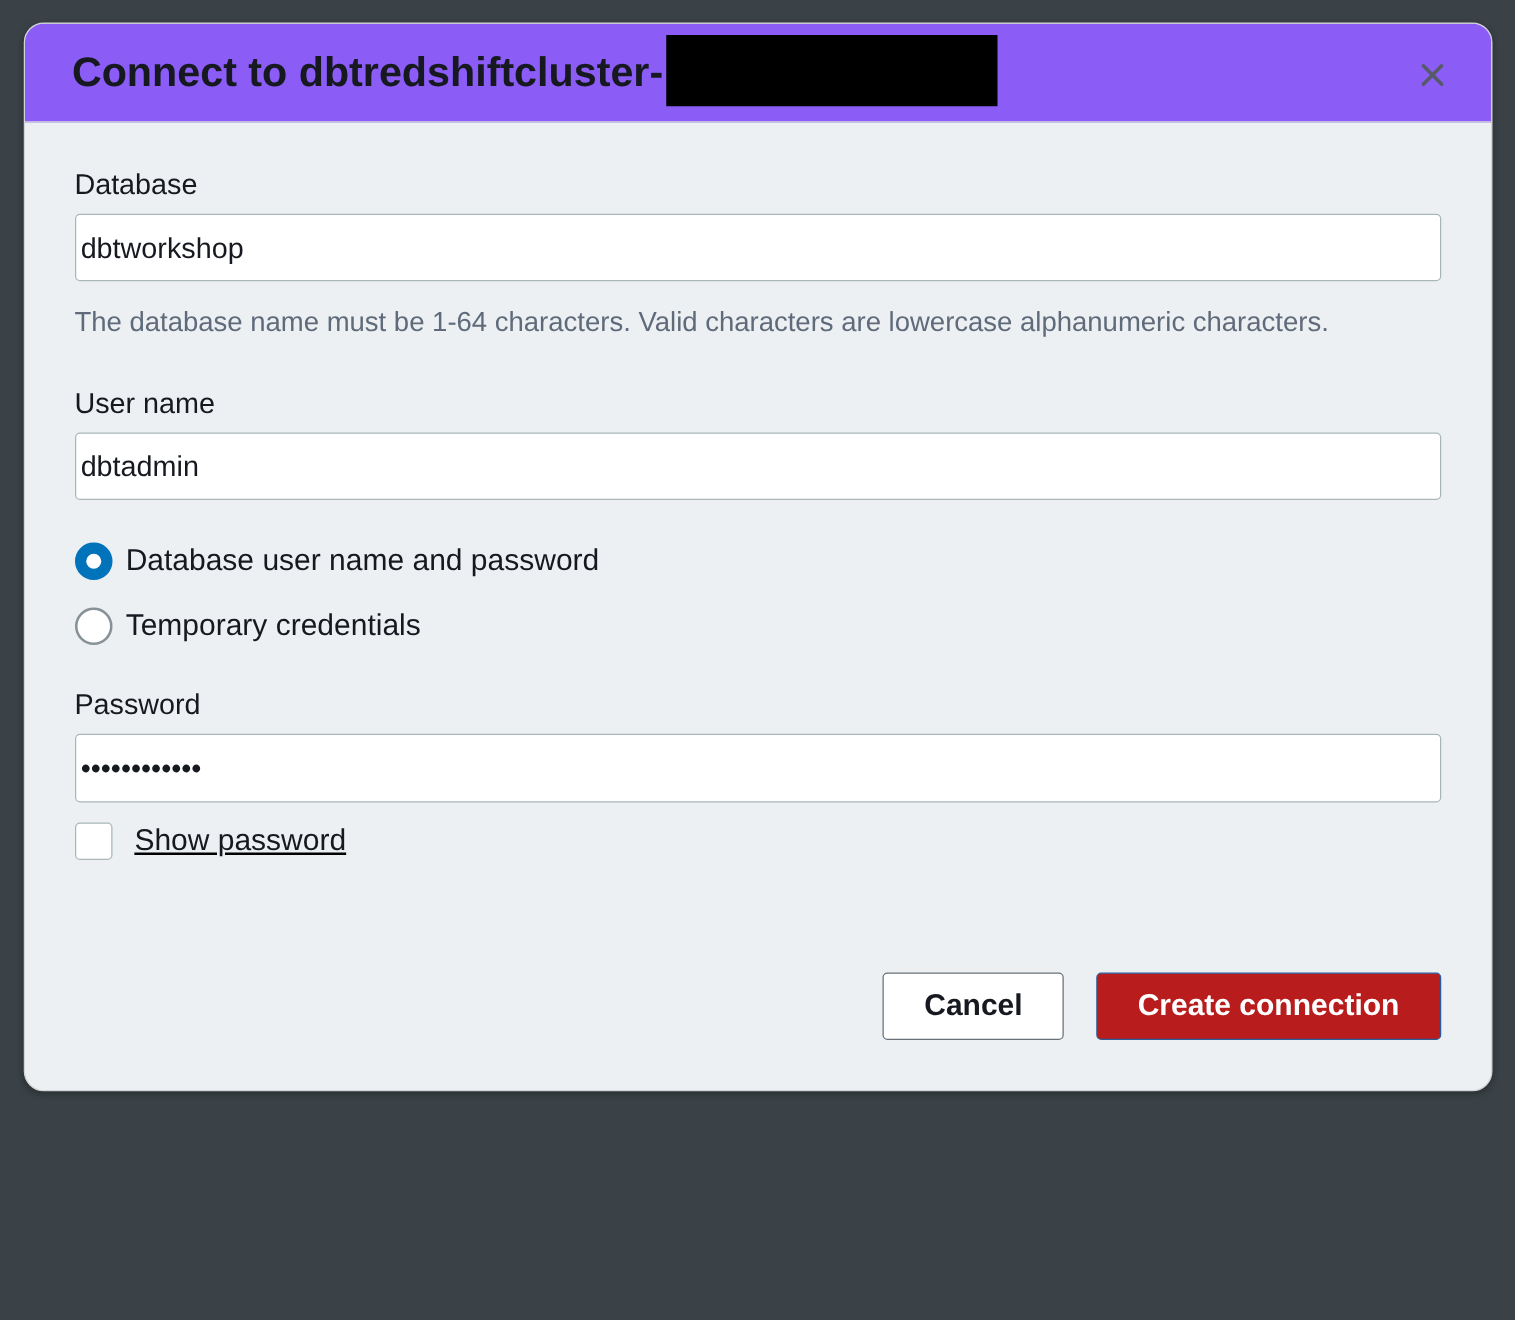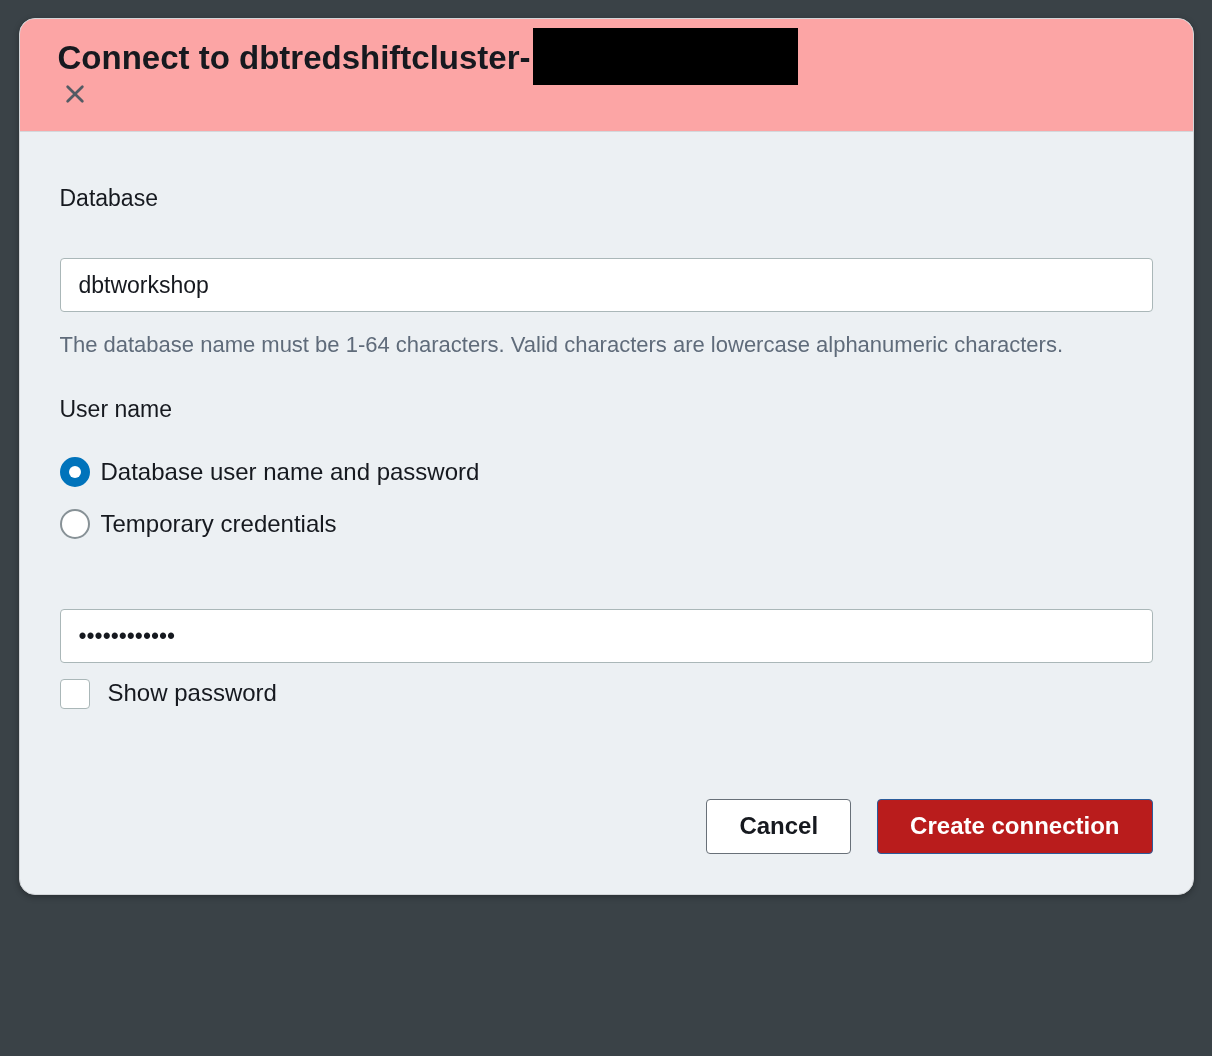--- a/index.html
+++ b/index.html
@@ -14,28 +14,27 @@
   }
   .modal {
     width: 1175px;
     background: #ecf0f3;
     border-radius: 16px;
     box-shadow: 0 2px 6px rgba(0,0,0,.3);
     overflow: hidden;
     border: 1px solid #d2d5d8;
   }
   .modal-header {
-    background: #fca5a5;
+    background: #8b5cf6;
     border-bottom: 1px solid #d4d8db;
     padding: 20px 30px 20px 38px;
     display:flex;
-    align-items:flex-start;
+    align-items:flex-end;
     justify-content:space-between;
     position:relative;
-    flex-direction:column;
   }
   .modal-title {
     font-size: 33px;
     font-weight: 700;
     color: #16191f;
     display:flex;
     align-items:center;
     gap:0;
   }
   .redacted {
@@ -60,33 +59,31 @@
   }
   .close-btn svg { width:22px; height:22px; display:block; }
   .modal-body {
     padding: 36px 40px 40px 40px;
   }
   .form-label {
     font-size: 23px;
     color:#16191f;
     margin-bottom:10px;
     display:block;
-    margin-top:17px;
   }
   .text-input {
     width:100%;
     font-size: 23px;
     color:#16191f;
     background:#fff;
     border:1px solid #aab7b8;
     border-radius:4px;
-    padding: 10px 18px;
+    padding: 10px 4px;
     line-height:1.4;
     outline:none;
-    margin-top:36px;
   }
   .help-text {
     color:#5f6b7a;
     font-size: 22px;
     line-height:1.55;
     margin-top:16px;
   }
   .field-group { margin-bottom: 34px; }
   .auth-options { margin-top: 22px; }
   .radio-row {
@@ -113,23 +110,25 @@
   .radio.checked::after{
     content:"";
     width:12px; height:12px;
     background:#fff;
     border-radius:50%;
     display:block;
   }
   .radio-label { font-size:24px; color:#16191f; }
   .checkbox-row {
     display:flex;
+    align-items:center;
     gap:18px;
     margin-top:16px;
     cursor:pointer;
+    text-decoration:underline;
   }
   .checkbox {
     width:30px; height:30px;
     border:1.5px solid #aab7b8;
     border-radius:4px;
     background:#fff;
     flex-shrink:0;
   }
   .check-label { font-size:24px; color:#16191f; }
   .modal-footer {
@@ -180,39 +179,41 @@
   <div class="modal-body">
 
     <div class="field-group">
       <label class="form-label">Database</label>
       <input type="text" class="text-input" value="dbtworkshop" style="">
       <div class="help-text">The database name must be 1-64 characters. Valid characters are lowercase alphanumeric characters.</div>
     </div>
 
     <div class="field-group">
       <label class="form-label">User name</label>
+      <input type="text" class="text-input" value="dbtadmin" style="">
     </div>
 
     <div class="field-group">
       <div class="auth-options">
 
         <div class="radio-row">
           <span class="radio checked"></span>
           <span class="radio-label">Database user name and password</span>
         </div>
 
         <div class="radio-row">
           <span class="radio"></span>
           <span class="radio-label">Temporary credentials</span>
         </div>
 
       </div>
     </div>
 
     <div class="field-group" style="margin-bottom:0">
+      <label class="form-label">Password</label>
       <input type="text" class="text-input" value="••••••••••••" style="">
       <div class="checkbox-row">
         <span class="checkbox"></span>
         <span class="check-label">Show password</span>
       </div>
     </div>
 
     <div class="modal-footer">
       <button class="btn btn-secondary">Cancel</button>
       <button class="btn btn-primary">Create connection</button>

